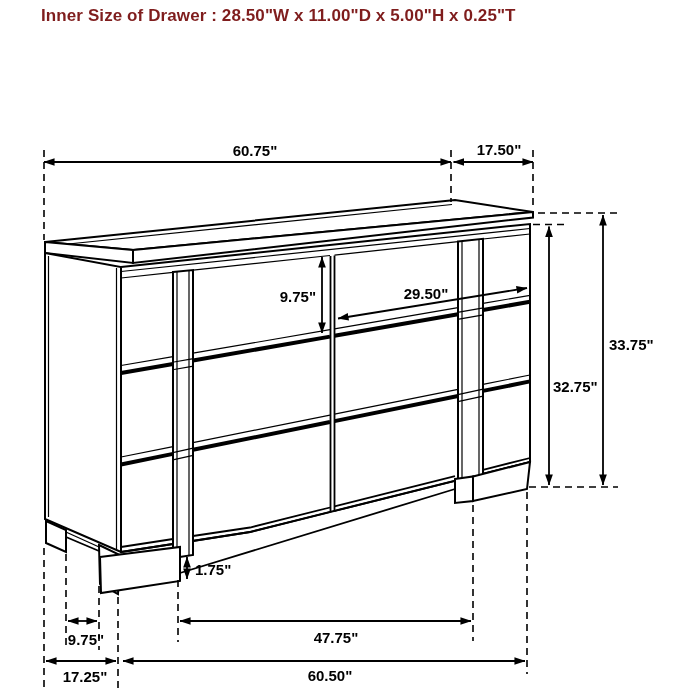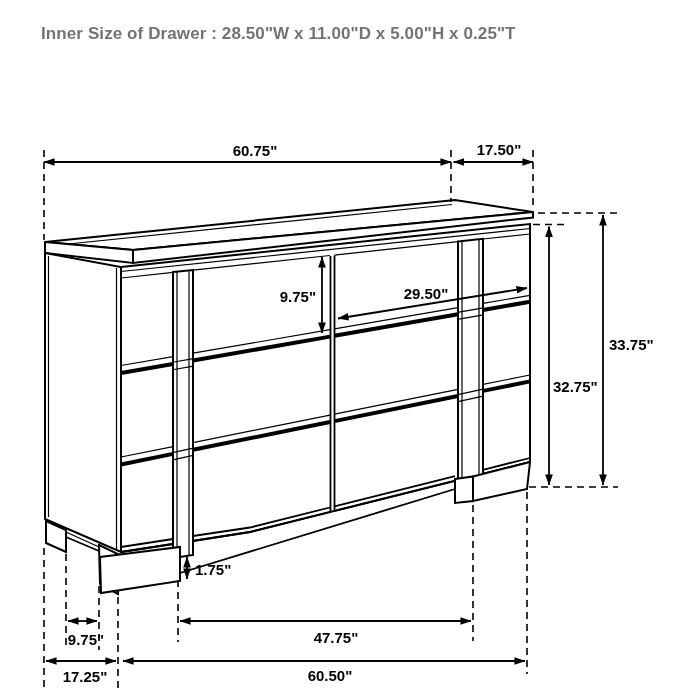--- a/index.html
+++ b/index.html
@@ -1,18 +1,18 @@
 <!DOCTYPE html>
 <html><head>
 <meta charset="utf-8">
 <style>
   html,body{margin:0;padding:0;background:#ffffff;}
   .stage{position:relative;width:700px;height:700px;background:#fff;overflow:hidden;
          font-family:"Liberation Sans", sans-serif;}
-  .title{position:absolute;left:41px;top:24px;font-size:17px;font-weight:bold;color:#737373;
+  .title{position:absolute;left:41px;top:6px;font-size:17px;font-weight:bold;color:#7f1d1d;
          letter-spacing:0.1px;white-space:nowrap;}
   svg{position:absolute;left:0;top:0;}
   svg text{font-family:"Liberation Sans", sans-serif;font-size:15px;font-weight:bold;fill:#000;}
   .ln{stroke:#000;fill:none;stroke-width:1.8;stroke-linecap:butt;}
   .thin{stroke:#000;fill:none;stroke-width:1.2;}
   .thick{stroke:#000;fill:none;stroke-width:4;}
   .face{fill:#ffffff;stroke:#000;stroke-width:2;stroke-linejoin:miter;}
   .dash{stroke:#000;fill:none;stroke-width:1.6;stroke-dasharray:7 5;}
   .dim{stroke:#000;fill:none;stroke-width:1.8;}
 </style>

